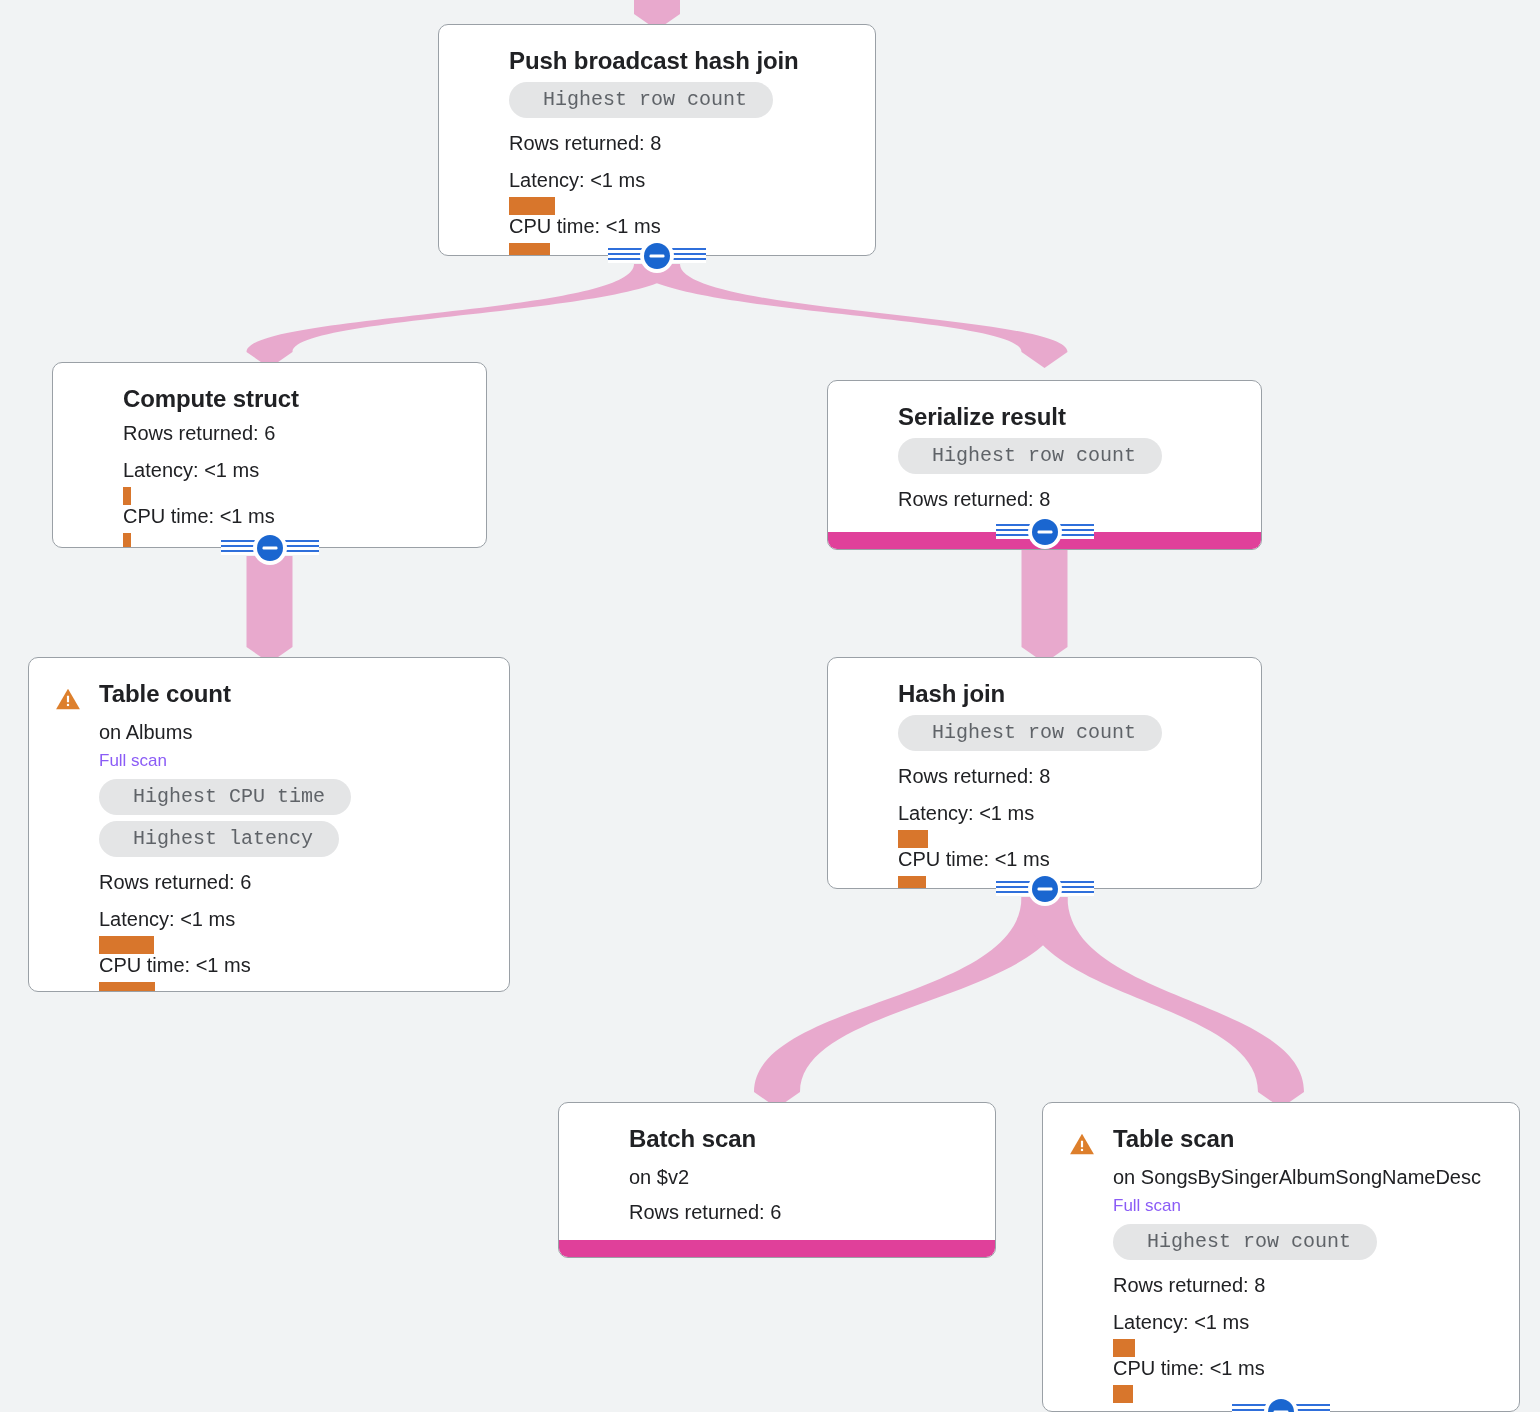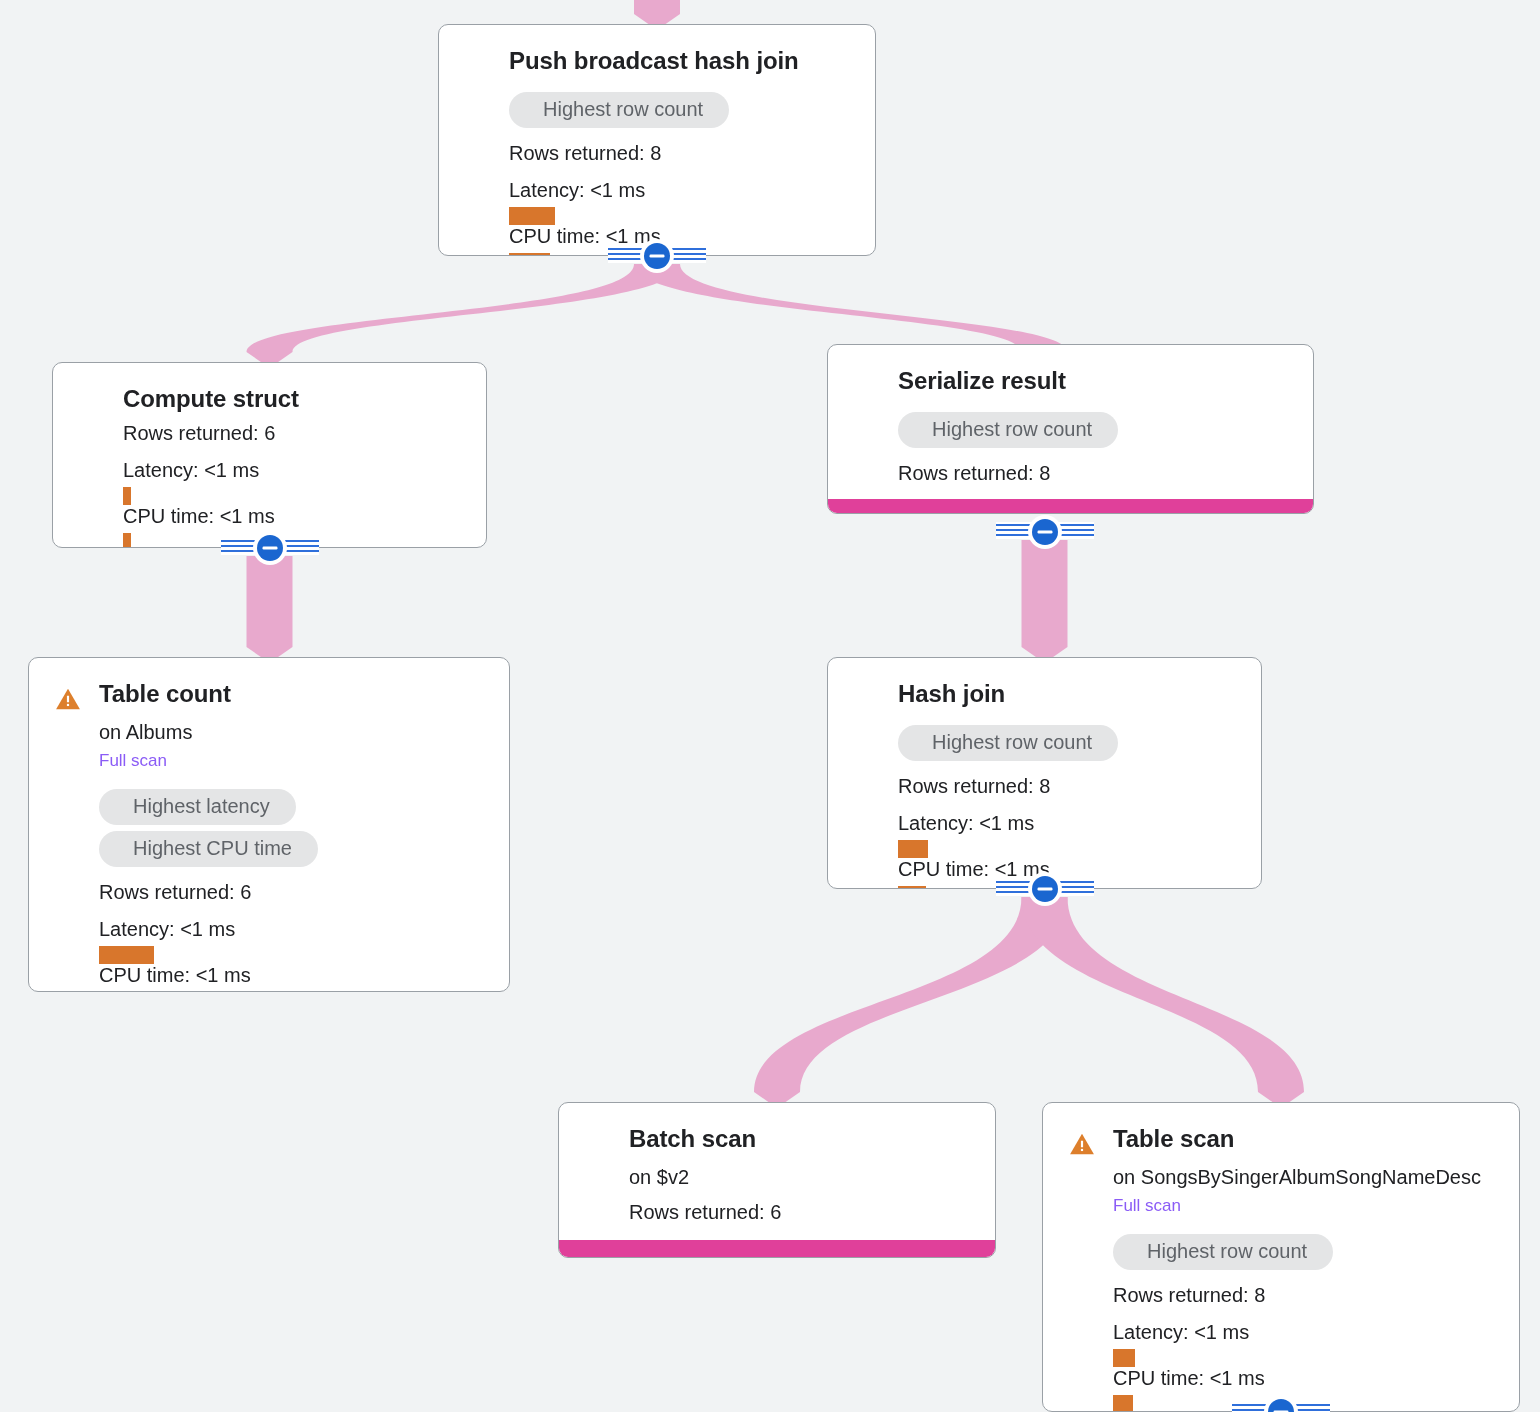--- a/index.html
+++ b/index.html
@@ -74,22 +74,23 @@
     margin-top: 8px;
     white-space: nowrap;
   }
   .node-scantype {
     font-size: 17px;
     color: #8b5cf6;
     line-height: 1.5;
     white-space: nowrap;
   }
   .badges {
-    margin-top: 16px;
+    margin-top: 6px;
     margin-bottom: 2px;
+    font-family: Liberation Mono, monospace;
   }
   .badge {
     display: inline-block;
     background: #e4e5e6;
     color: #5f6368;
     font-size: 20px;
     border-radius: 18px;
     padding: 6px 26px 7px 34px;
     margin-bottom: 6px;
     white-space: nowrap;
@@ -208,21 +209,21 @@
         </div>
       </div>
       <div class="node-footer"></div>
     </div>
     <div class="collapse-lines" style="left: 220.5px; top: 548px; width: 98px;"></div>
     <div class="collapse-btn" style="left: 269.5px; top: 548px;"><svg viewBox="0 0 36 36" width="36" height="36">
         <circle cx="18" cy="18" r="17" fill="#fff"></circle>
         <circle cx="18" cy="18" r="13" fill="#1a66d0"></circle>
         <rect x="10.5" y="16.6" width="15" height="2.8" rx="1.2" fill="#fff"></rect>
       </svg></div>
-    <div class="node" style="left: 827px; top: 344px; width: 487px; height: 170px;">
+    <div class="node" style="left: 827px; top: 380px; width: 435px; height: 170px;">
       <div class="node-body">
         <div class="warn-slot"></div>
         <div class="node-content">
           <div class="node-title">Serialize result</div>
           <div class="badges">
             <div><span class="badge">Highest row count</span></div>
           </div>
           <div class="rows-line">Rows returned: 8</div>
         </div>
       </div>
@@ -241,22 +242,22 @@
             <path d="M12 2.6 23 21.4H1z" fill="#dd7f2c"></path>
             <rect x="11" y="9" width="2" height="6" fill="#fff"></rect>
             <rect x="11" y="16.5" width="2" height="2" fill="#fff"></rect>
           </svg>
         </div>
         <div class="node-content">
           <div class="node-title">Table count</div>
           <div class="node-subtitle">on Albums</div>
           <div class="node-scantype">Full scan</div>
           <div class="badges">
+            <div><span class="badge">Highest CPU time</span></div>
             <div><span class="badge">Highest latency</span></div>
-            <div><span class="badge">Highest CPU time</span></div>
           </div>
           <div class="rows-line">Rows returned: 6</div>
           <div class="metrics">
             <div class="metric" style="width:195px">
               <span class="metric-label">Latency: &lt;1 ms</span>
               <span class="metric-bar" style="width:55px"></span>
             </div>
             <div class="metric">
               <span class="metric-label">CPU time: &lt;1 ms</span>
               <span class="metric-bar" style="width:56px"></span>

